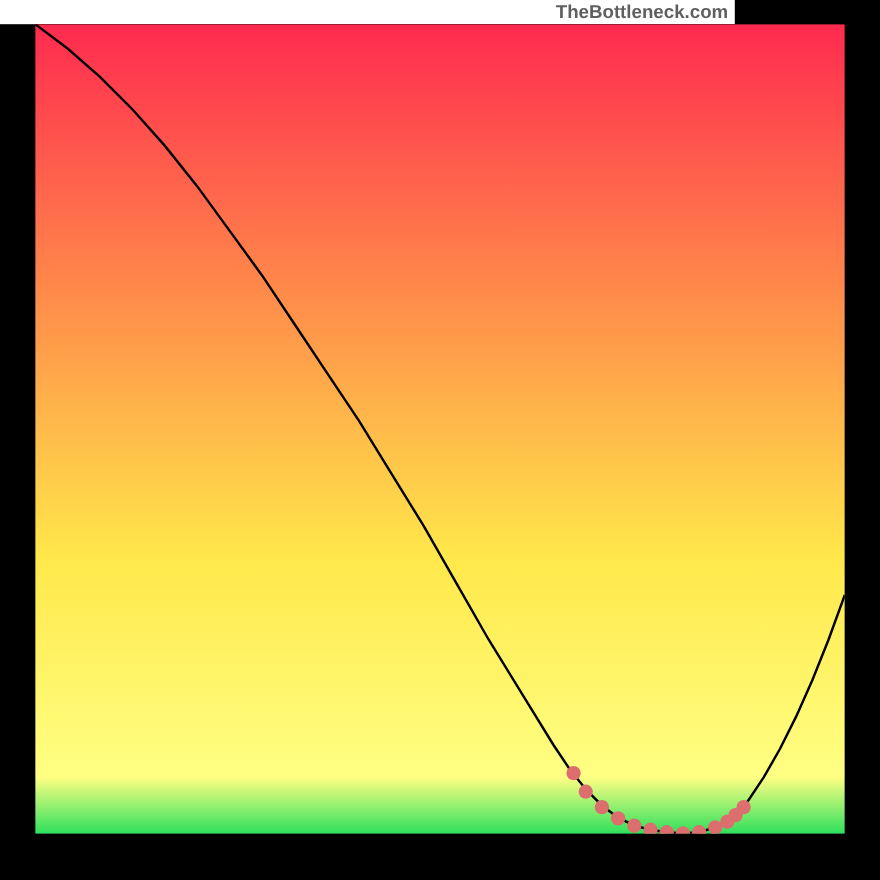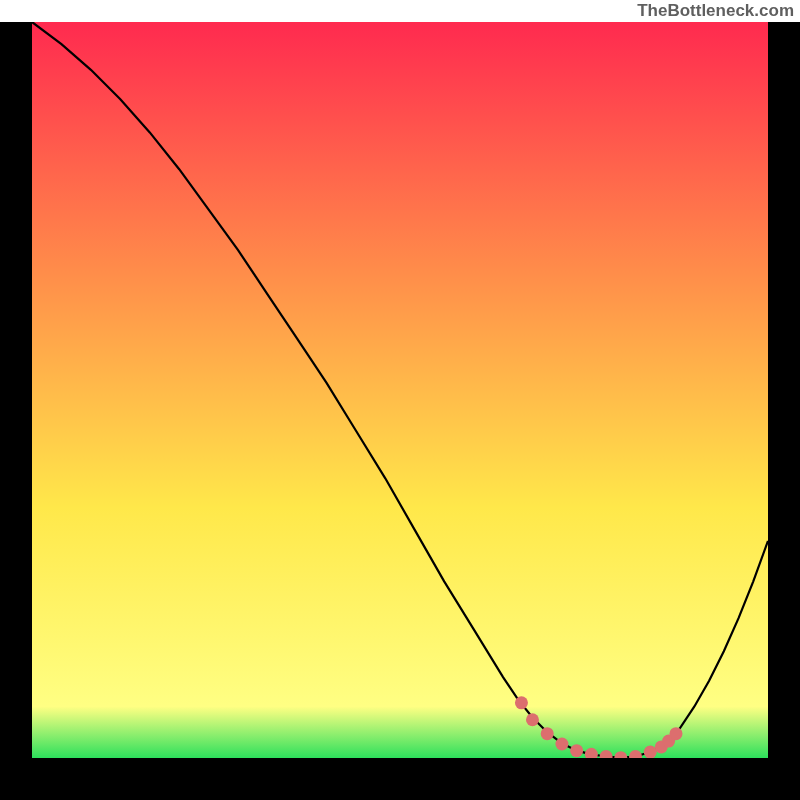--- a/index.html
+++ b/index.html
@@ -14,21 +14,21 @@
     position: relative;
     width: 800px;
     height: 800px;
     background: #000000;
     box-sizing: border-box;
   }
   .attribution {
     position: absolute;
     top: 0;
     left: 0;
-    width: 800px;
+    width: 668px;
     height: 22px;
     background: #ffffff;
     text-align: right;
     font-size: 17px;
     font-weight: bold;
     color: #5f5f5f;
     padding-right: 6px;
     box-sizing: border-box;
     line-height: 22px;
   }

